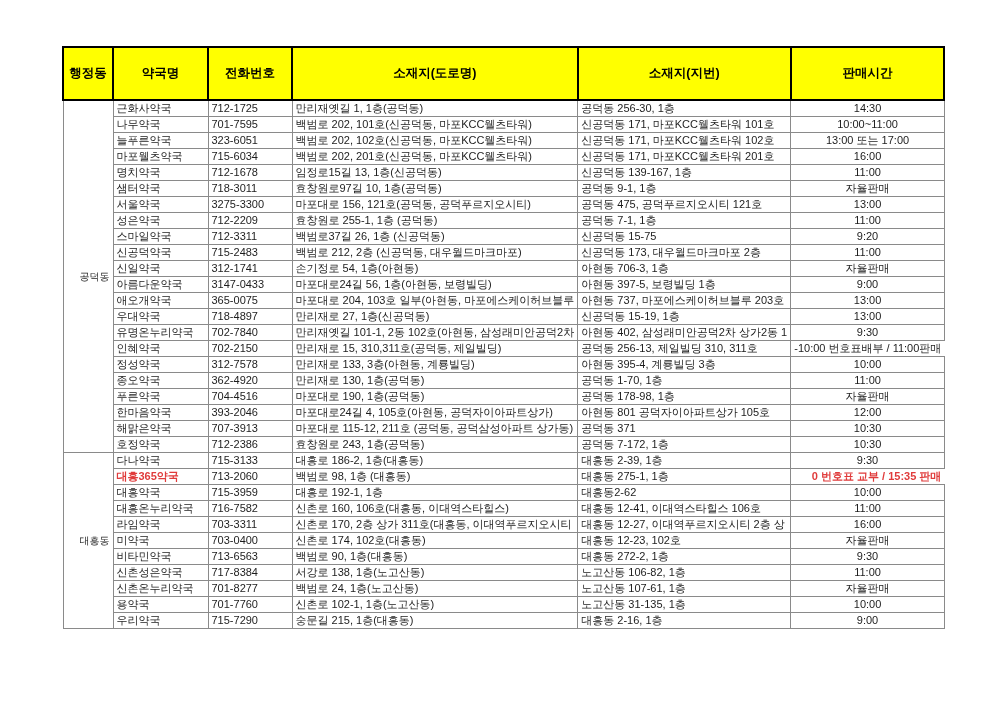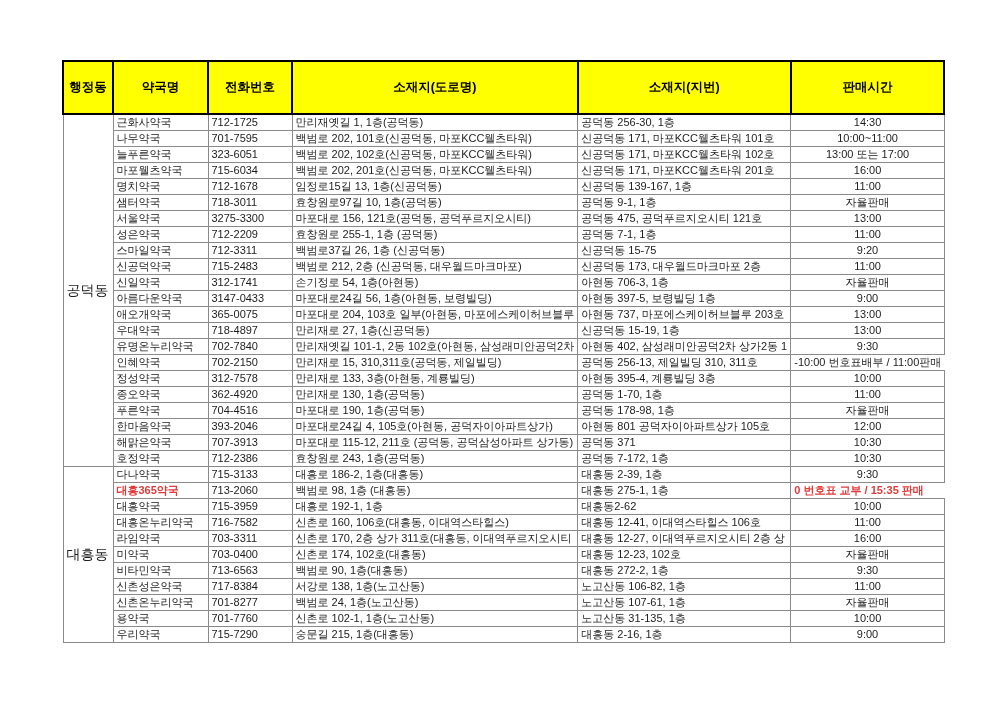--- a/index.html
+++ b/index.html
@@ -1,34 +1,34 @@
 <!DOCTYPE html>
 <html><head>
 <meta charset="utf-8">
 <style>
   html,body{
     margin:0;padding:0;width:1000px;height:707px;background:#ffffff;
     font-family:"Liberation Sans","DejaVu Sans",sans-serif;
   }
-  .sheet{position:absolute;left:62px;top:60px;}
+  .sheet{position:absolute;left:62px;top:46px;}
   table{border-collapse:collapse;table-layout:fixed;}
   th{
     background:#ffff00;border:2px solid #000000;
     font-size:12.5px;font-weight:700;color:#000000;
     height:51px;padding:0 2px;text-align:center;white-space:nowrap;overflow:hidden;
   }
   td{
     border:1px solid #8a8a8a;height:15px;line-height:15px;
     font-size:11px;color:#1c1c1c;padding:0 3px;
     white-space:nowrap;overflow:hidden;background:#ffffff;
   }
-  .region-cell{text-align:left;vertical-align:middle;font-size:14px;}
+  .region-cell{text-align:right;vertical-align:middle;font-size:10px;}
   .name-cell,.phone-cell,.road-cell,.lot-cell{text-align:left;}
   .time-cell{text-align:center;}
-  .time-cell.overflow{overflow:visible;text-align:left;border-right:0;background:transparent;margin-left:38px;}
+  .time-cell.overflow{overflow:visible;text-align:right;border-right:0;background:transparent;margin-left:38px;}
   .red{color:#e03b3b;font-weight:bold;}
 </style>
 </head>
 <body>
 
 <div class="sheet">
   <table>
     <colgroup>
       <col style="width:50px">
       <col style="width:95px">

